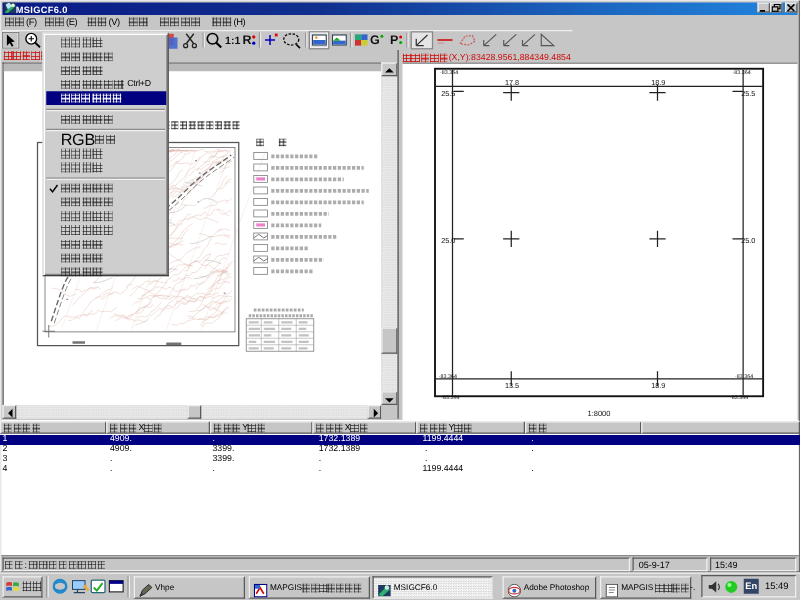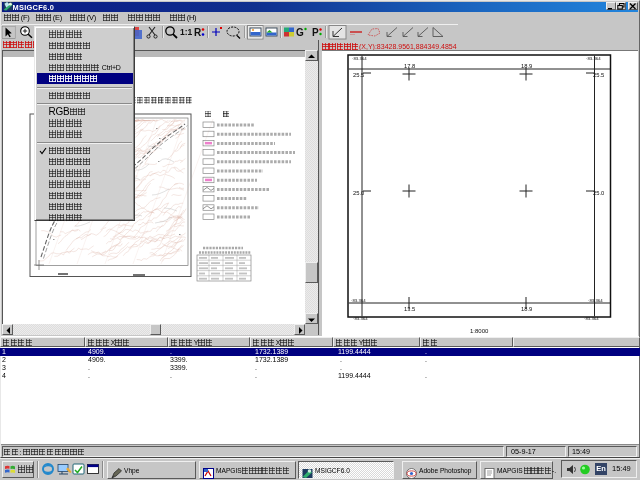--- a/index.html
+++ b/index.html
@@ -592,21 +592,21 @@
 <div class="ab" style="left:34px;top:25.5px;width:101px;height:195.5px;background:#cecece;border:1px solid;border-color:#e9e9e9 #3c3c3c #3c3c3c #e9e9e9;box-shadow:inset 1px 1px 0 #fff, inset -1px -1px 0 #868686">
     <div class="mi" style="position:absolute;left:13.5px;top:3.8px;white-space:nowrap;color:#000"><i class="c"></i><i class="c"></i><i class="c"></i><i class="c"></i></div>
     <div class="mi" style="position:absolute;left:13.5px;top:15.0px;white-space:nowrap;color:#000"><i class="c"></i><i class="c"></i><i class="c"></i><i class="c"></i><i class="c"></i></div>
     <div class="mi" style="position:absolute;left:13.5px;top:26.2px;white-space:nowrap;color:#000"><i class="c"></i><i class="c"></i><i class="c"></i><i class="c"></i></div>
     <div class="mi" style="position:absolute;left:13.5px;top:37.4px;white-space:nowrap;color:#000"><i class="c"></i><i class="c"></i><i class="c"></i><i class="c"></i><i class="c"></i><i class="c"></i><span style="font-size:7px;line-height:7.5px;vertical-align:top;letter-spacing:-0.2px">&nbsp;Ctrl+D</span></div>
     <div style="position:absolute;left:1.5px;top:46.8px;width:96px;height:11.2px;background:#000080"></div>
     <div class="mi" style="position:absolute;left:13.5px;top:48.6px;white-space:nowrap;color:#fff"><i class="cw"></i><i class="cw"></i><i class="cw"></i><i class="cw"></i><i class="cw"></i><i class="cw"></i></div>
     <div style="position:absolute;left:2px;top:60.2px;width:95px;height:0;border-top:1px solid #8a8a8a;border-bottom:1px solid #f0f0f0"></div>
     <div class="mi" style="position:absolute;left:13.5px;top:65.0px;white-space:nowrap;color:#000"><i class="c"></i><i class="c"></i><i class="c"></i><i class="c"></i><i class="c"></i></div>
     <div style="position:absolute;left:2px;top:76.6px;width:95px;height:0;border-top:1px solid #8a8a8a;border-bottom:1px solid #f0f0f0"></div>
-    <div class="mi" style="position:absolute;left:13.5px;top:81.4px;white-space:nowrap;color:#000"><span style="font-size:10px;line-height:7.5px;vertical-align:top;letter-spacing:-0.2px">RGB</span><i class="c"></i><i class="c"></i></div>
+    <div class="mi" style="position:absolute;left:13.5px;top:81.4px;white-space:nowrap;color:#000"><span style="font-size:13px;line-height:7.5px;vertical-align:top;letter-spacing:-0.2px">RGB</span><i class="c"></i><i class="c"></i></div>
     <div class="mi" style="position:absolute;left:13.5px;top:92.6px;white-space:nowrap;color:#000"><i class="c"></i><i class="c"></i><i class="c"></i><i class="c"></i></div>
     <div class="mi" style="position:absolute;left:13.5px;top:103.8px;white-space:nowrap;color:#000"><i class="c"></i><i class="c"></i><i class="c"></i><i class="c"></i></div>
     <div style="position:absolute;left:2px;top:115.4px;width:95px;height:0;border-top:1px solid #8a8a8a;border-bottom:1px solid #f0f0f0"></div>
     <svg style="position:absolute;left:4px;top:120.4px" width="8" height="8" viewBox="0 0 8 8">
       <path d="M1 4 L3 6.5 L7 1" stroke="#000" stroke-width="1.2" fill="none"></path>
     </svg>
     <div class="mi" style="position:absolute;left:13.5px;top:120.2px;white-space:nowrap;color:#000"><i class="c"></i><i class="c"></i><i class="c"></i><i class="c"></i><i class="c"></i></div>
     <div class="mi" style="position:absolute;left:13.5px;top:131.4px;white-space:nowrap;color:#000"><i class="c"></i><i class="c"></i><i class="c"></i><i class="c"></i><i class="c"></i></div>
     <div class="mi" style="position:absolute;left:13.5px;top:142.6px;white-space:nowrap;color:#000"><i class="c"></i><i class="c"></i><i class="c"></i><i class="c"></i><i class="c"></i></div>
     <div class="mi" style="position:absolute;left:13.5px;top:153.8px;white-space:nowrap;color:#000"><i class="c"></i><i class="c"></i><i class="c"></i><i class="c"></i><i class="c"></i></div>

